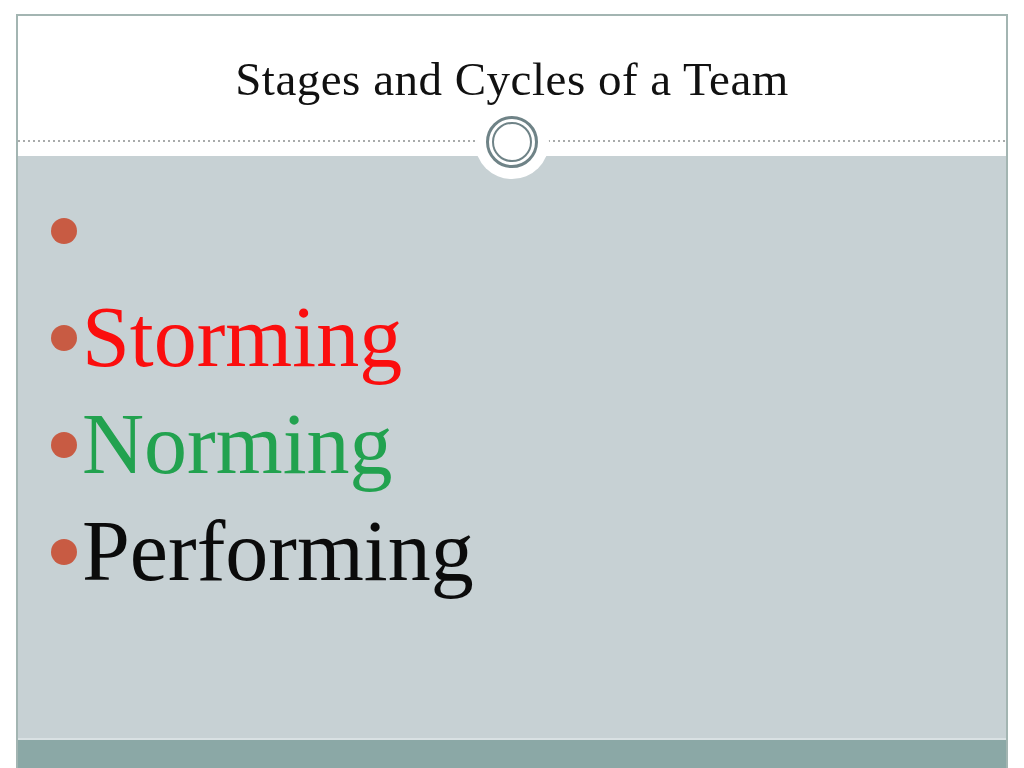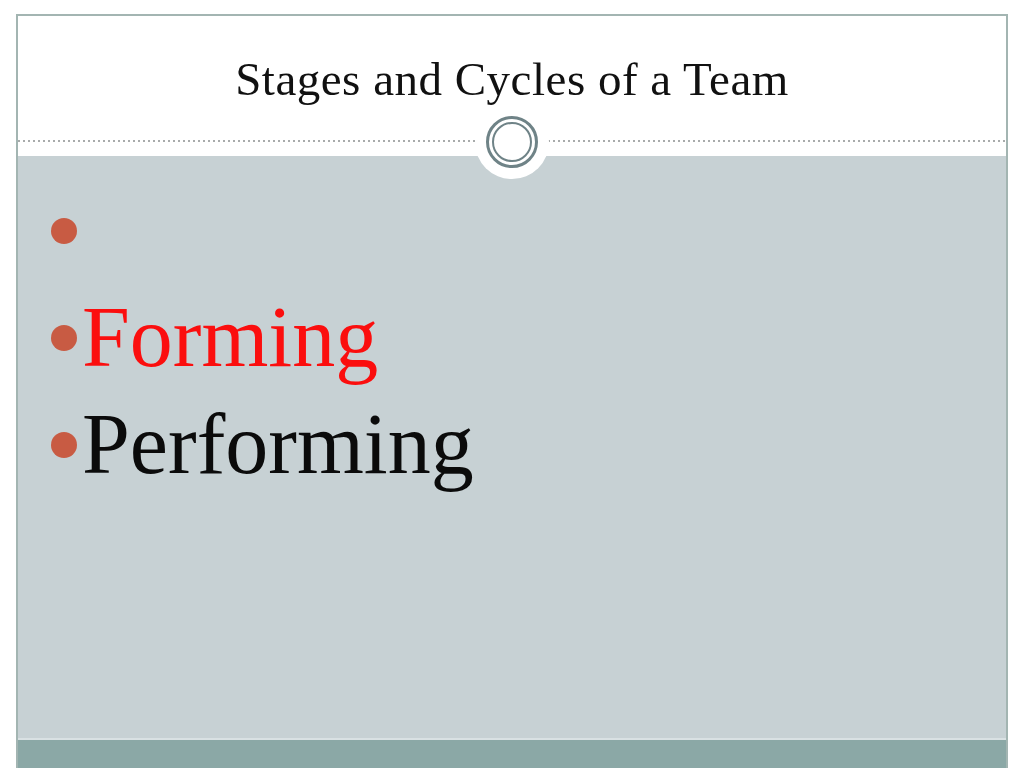--- a/index.html
+++ b/index.html
@@ -143,21 +143,25 @@
 
     <div class="dashed"></div>
 
     <div class="content">
       <ul class="bullets">
         <li class="item">
           <span class="marker"></span>
         </li>
         <li class="item">
           <span class="marker"></span>
-          <span class="label" style="color: rgb(251, 14, 14);">Forming</span>
+          <span class="label" style="color: rgb(251, 14, 14);">Storming</span>
+        </li>
+        <li class="item">
+          <span class="marker"></span>
+          <span class="label" style="color: rgb(34, 162, 79);">Norming</span>
         </li>
         <li class="item">
           <span class="marker"></span>
           <span class="label" style="color: rgb(11, 11, 11);">Performing</span>
         </li>
       </ul>
     </div>
 
     <div class="footer-band"></div>
 

